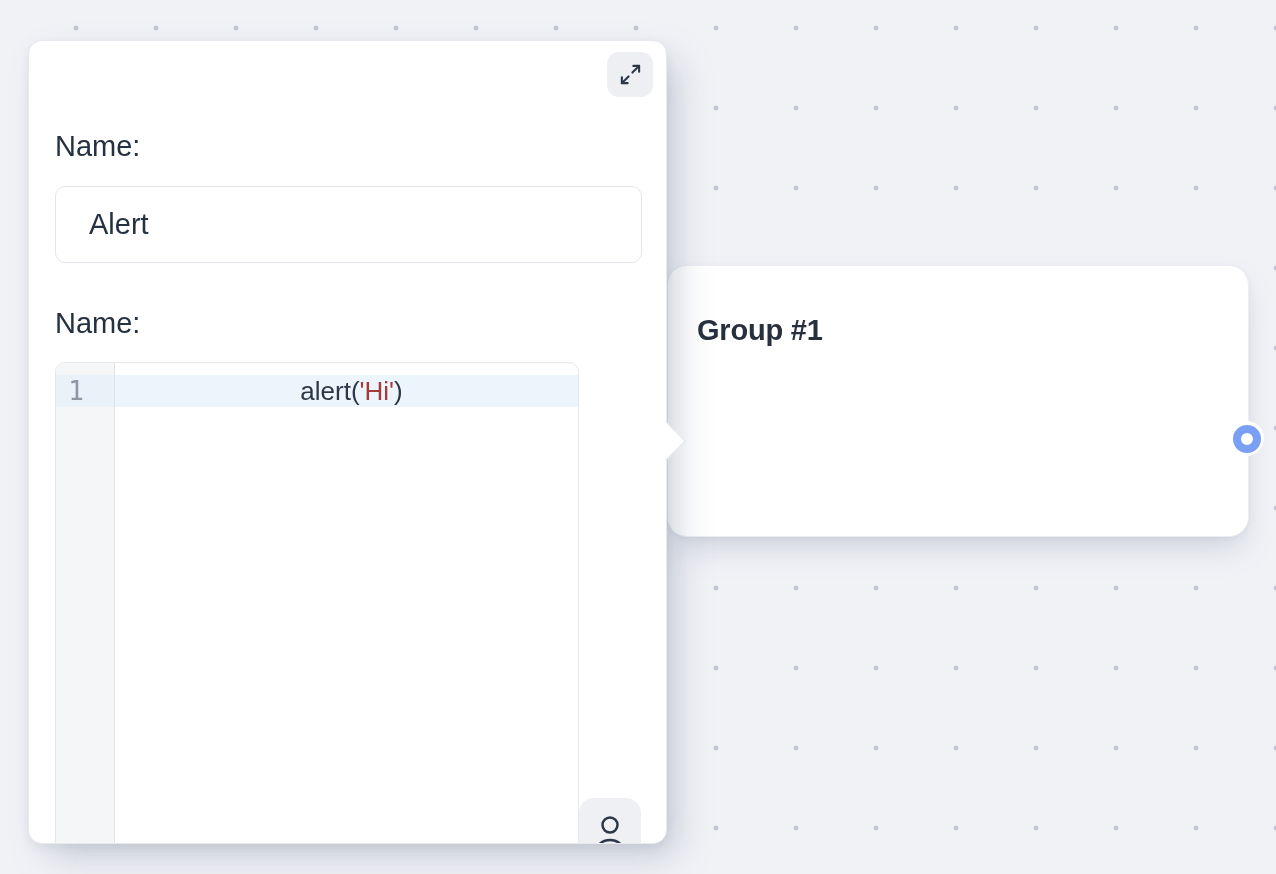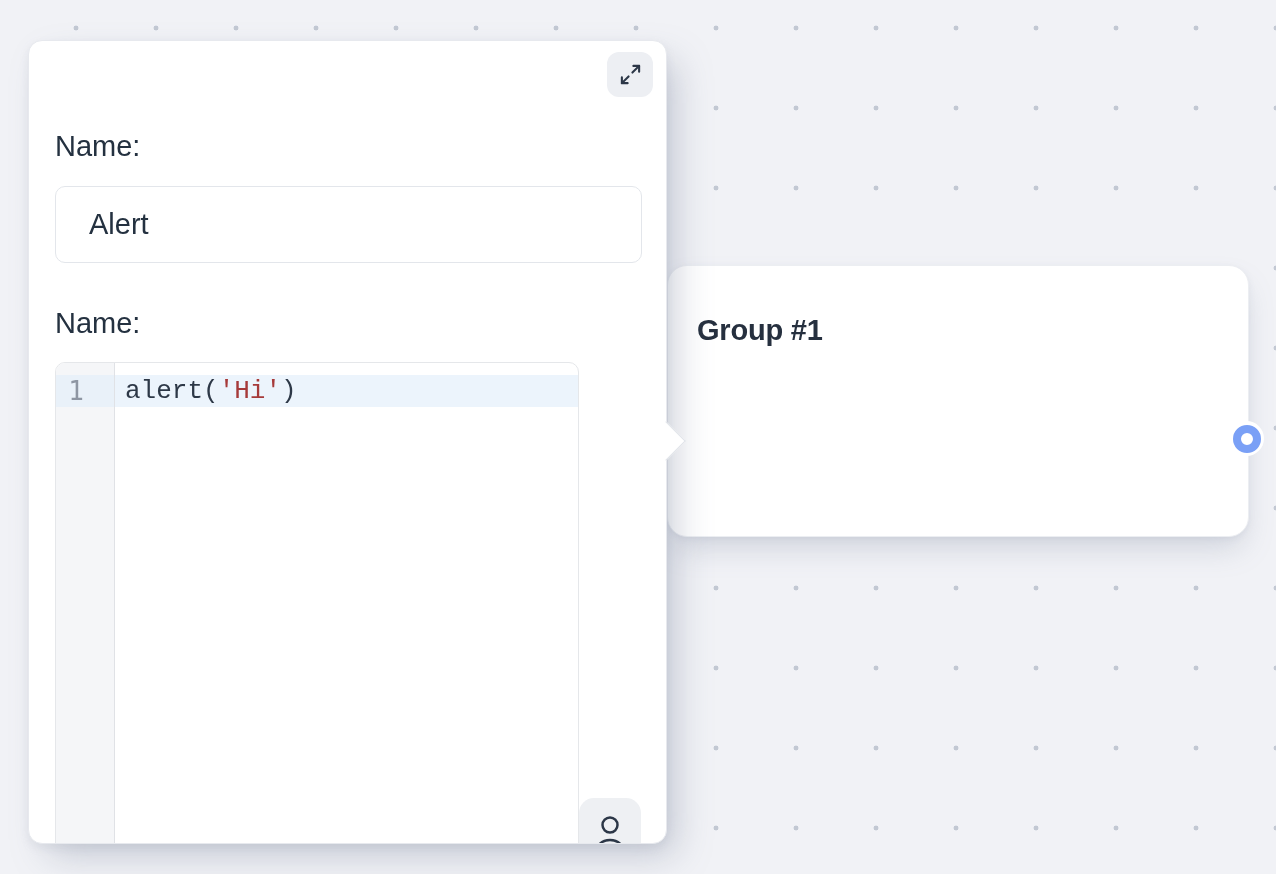--- a/index.html
+++ b/index.html
@@ -76,21 +76,21 @@
     background:#f5f6f8;border-right:1px solid #e0e2e6;box-sizing:border-box;
   }
   .gutter-row1{
     margin-top:12px;height:32px;line-height:32px;text-align:right;padding-right:30px;
     background:#e9f1f9;
     font-family:"DejaVu Sans Mono",monospace;font-size:26px;color:#8e96a3;
   }
   .code-area{margin-left:59px;padding-top:12px;}
   .code-line1{
     height:32px;line-height:32px;background:#ecf4fc;padding-left:10px;white-space:pre;
-    font-family:Liberation Mono, monospace;font-size:26px;color:#2d3847;
+    font-family:Liberation Sans, sans-serif;font-size:26px;color:#2d3847;text-align:center;
   }
   .tok-str{color:#a63a3a;}
   .user-btn{
     position:absolute;right:25px;bottom:-13px;width:62px;height:58px;
     border-radius:15px;background:#eef0f3;border:none;cursor:pointer;
     display:flex;justify-content:center;align-items:flex-start;padding-top:11px;box-sizing:border-box;
   }
   svg{display:block;}
 </style>
 </head>

